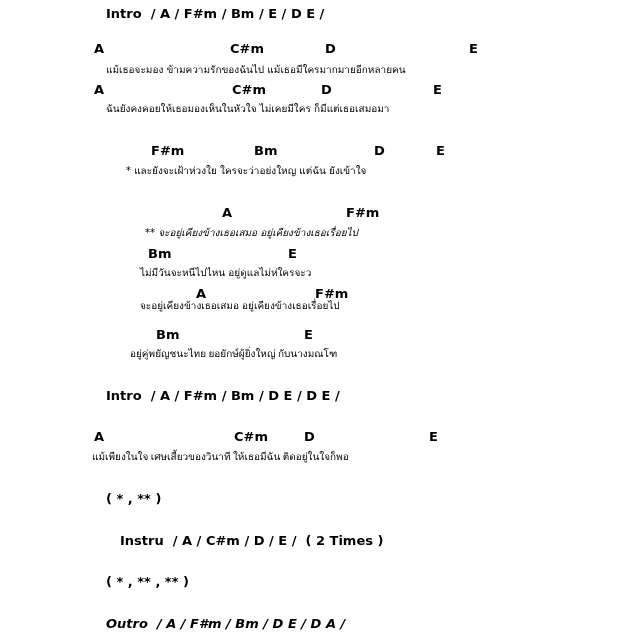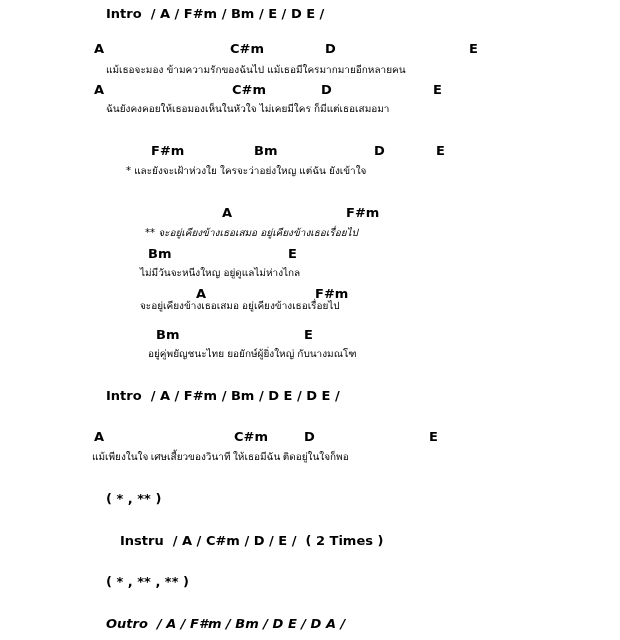--- a/index.html
+++ b/index.html
@@ -60,29 +60,29 @@
   <div class="chord" style="left:374px; top:143px;">D</div>
   <div class="chord" style="left:436px; top:143px;">E</div>
   <div class="line lyric" style="left:114px; top:163px;">* และยังจะเฝ้าห่วงใย ใครจะว่าอย่งใหญ แต่ฉัน ยังเข้าใจ</div>
 
   <div class="chord" style="left:222px; top:205px;">A</div>
   <div class="chord" style="left:346px; top:205px;">F#m</div>
   <div class="line lyric" style="left:133px; top:225px;font-style:italic;">** จะอยู่เคียงข้างเธอเสมอ อยู่เคียงข้างเธอเรื่อยไป</div>
 
   <div class="chord" style="left:148px; top:246px;">Bm</div>
   <div class="chord" style="left:288px; top:246px;">E</div>
-  <div class="line lyric" style="left:128px; top:265px;">ไม่มีวันจะหนีงใหญ อยู่ดูแลไม่ห่างไกล</div>
+  <div class="line lyric" style="left:128px; top:265px;">ไม่มีวันจะหนีไปไหน อยู่ดูแลไม่ห่ใครจะว</div>
 
   <div class="chord" style="left:196px; top:286px;">A</div>
   <div class="chord" style="left:315px; top:286px;">F#m</div>
   <div class="line lyric" style="left:128px; top:298px;">จะอยู่เคียงข้างเธอเสมอ อยู่เคียงข้างเธอเรื่อยไป</div>
 
   <div class="chord" style="left:156px; top:327px;">Bm</div>
   <div class="chord" style="left:304px; top:327px;">E</div>
-  <div class="line lyric" style="left:136px; top:346px;">อยู่คู่พยัญชนะไทย ยอยักษ์ผู้ยิ่งใหญ่ กับนางมณโฑ</div>
+  <div class="line lyric" style="left:118px; top:346px;font-family:Liberation Serif, serif;">อยู่คู่พยัญชนะไทย ยอยักษ์ผู้ยิ่งใหญ่ กับนางมณโฑ</div>
 
   <div class="line bold" style="left:94px; top:388px;">Intro  / A / F#m / Bm / D E / D E /</div>
 
   <div class="chord" style="left:94px; top:429px;">A</div>
   <div class="chord" style="left:234px; top:429px;">C#m</div>
   <div class="chord" style="left:304px; top:429px;">D</div>
   <div class="chord" style="left:429px; top:429px;">E</div>
   <div class="line lyric" style="left:80px; top:449px;font-family:Liberation Serif, serif;">แม้เพียงในใจ เศษเสี้ยวของวินาที ให้เธอมีฉัน ติดอยู่ในใจก็พอ</div>
 
   <div class="line bold" style="left:94px; top:491px;">( * , ** )</div>

